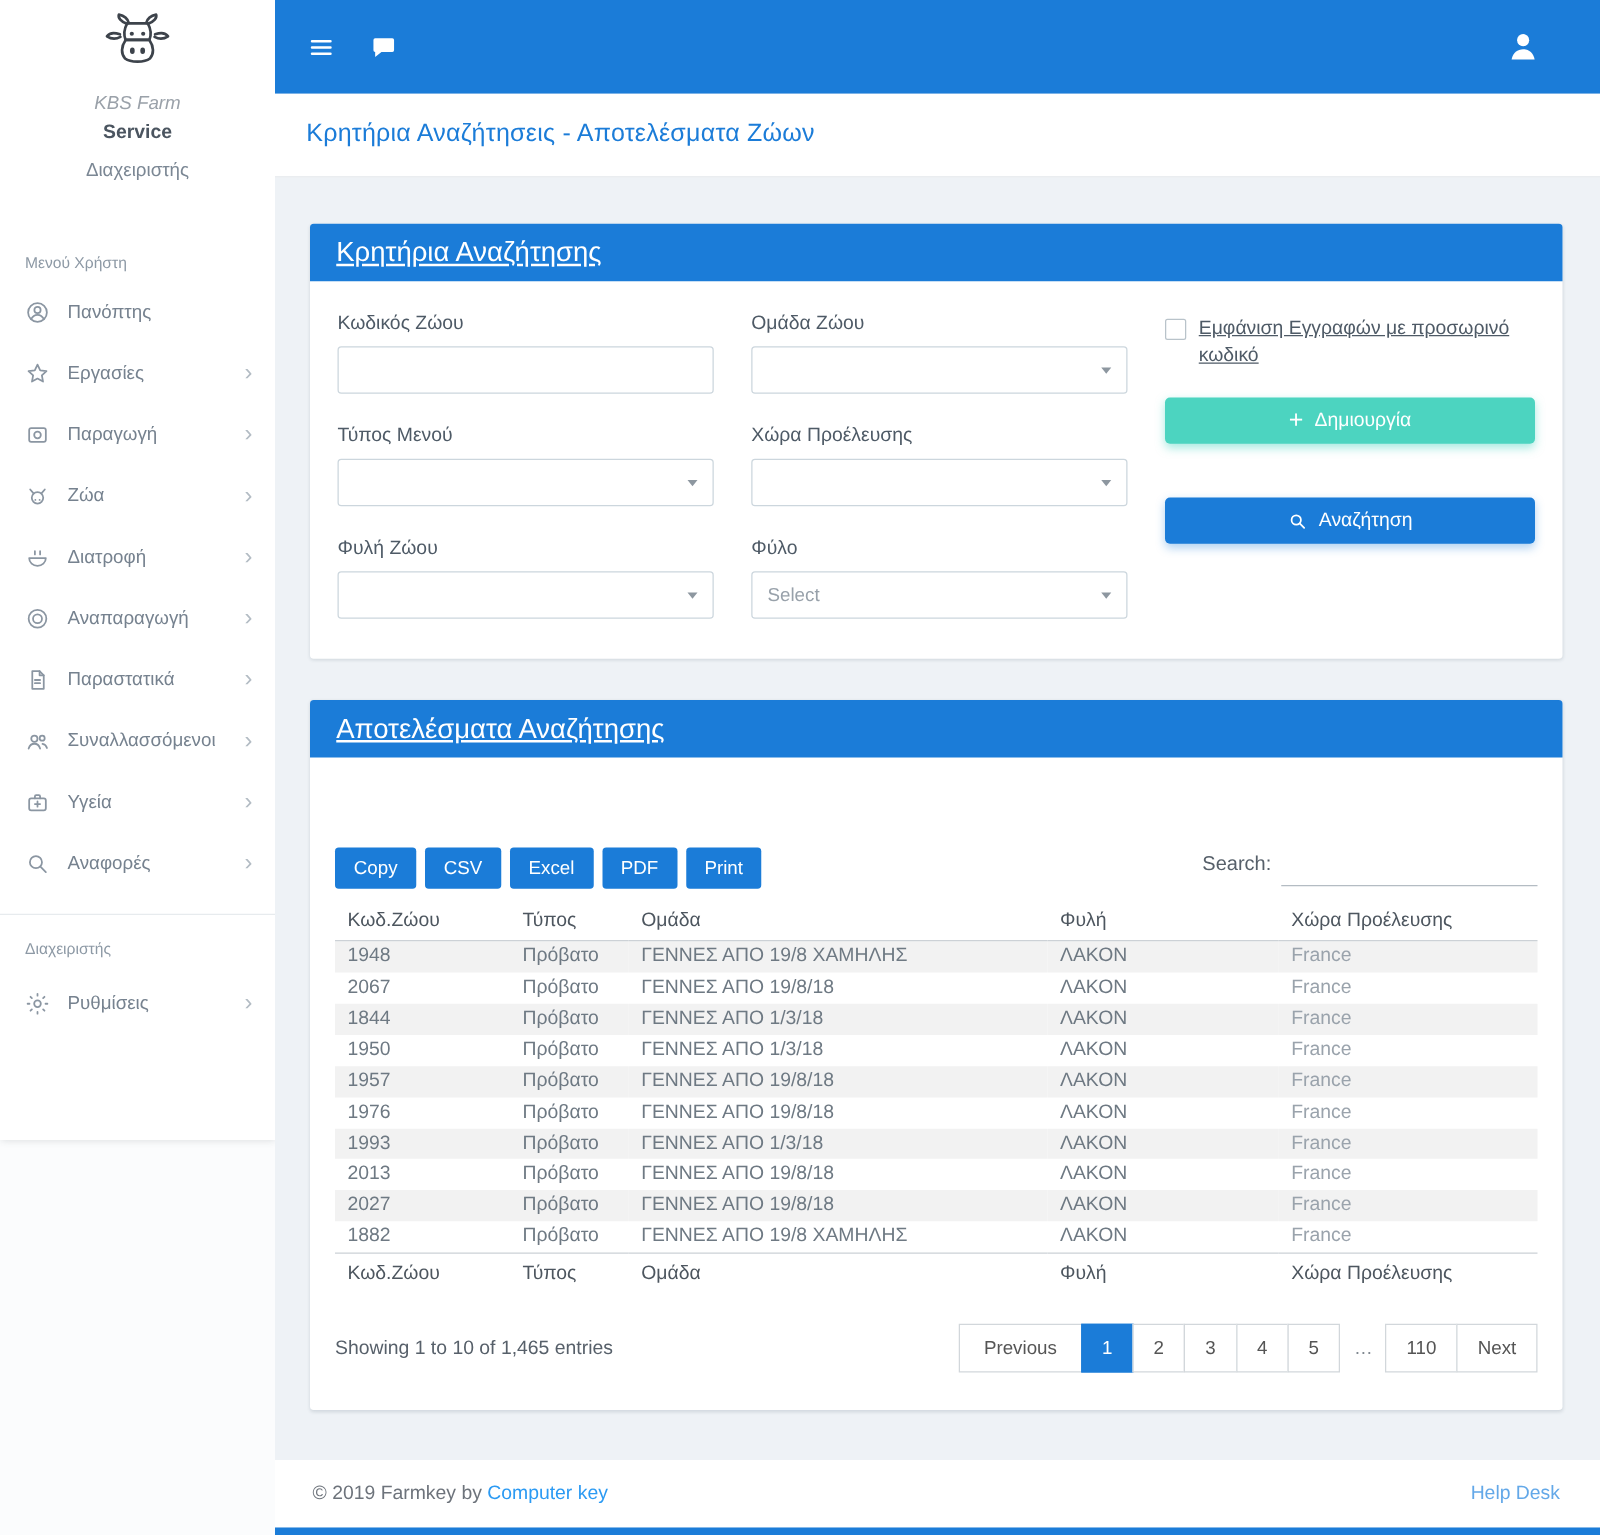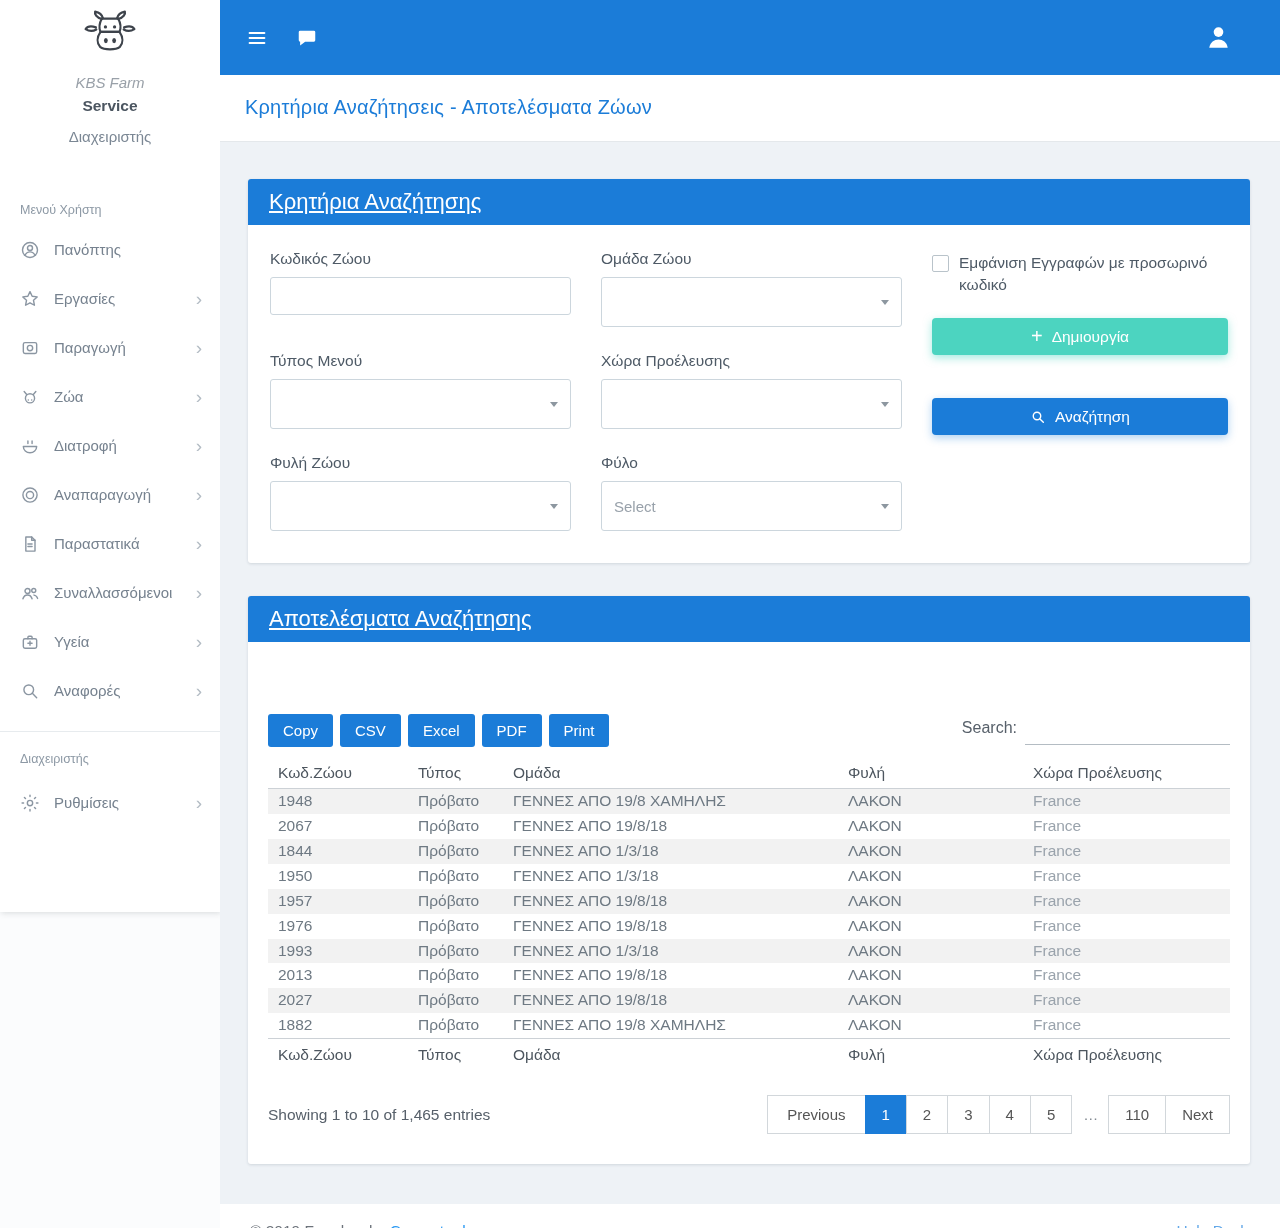--- a/index.html
+++ b/index.html
@@ -48,28 +48,28 @@
   .content{flex:1;padding:37px 30px 40px 28px;}
   .card{background:#fff;border-radius:3px;box-shadow:0 1px 3px rgba(30,50,70,.14);}
   .card+.card{margin-top:33px;}
   .card-header{background:var(--blue);color:#ffffff;font-size:22px;padding:10px 21px;border-radius:3px 3px 0 0;text-decoration:underline;}
 
   
   .criteria-body{display:flex;gap:30px;padding:25px 22px 32px;}
   .criteria-fields{flex:1;display:grid;grid-template-columns:1fr 1fr;column-gap:30px;row-gap:25px;align-content:start;}
   .f-label{display:block;margin-bottom:9px;color:#4e5a66;font-size:15.5px;}
   .f-input{width:100%;height:38px;border:1px solid #ccd6dd;border-radius:3px;padding:0 12px;font-size:15px;color:#555;font-family:inherit;outline:none;background:#fff;}
-  .f-select{width:100%;height:50px;border:1px solid #ccd6dd;border-radius:3px;padding:0 12px;display:flex;align-items:center;justify-content:space-between;cursor:pointer;background:#fff;}
+  .f-select{width:100%;height:38px;border:1px solid #ccd6dd;border-radius:3px;padding:0 12px;display:flex;align-items:center;justify-content:space-between;cursor:pointer;background:#fff;}
   .sel-val{font-size:15px;color:#555;}
   .sel-val.placeholder{color:#98a1aa;}
   .caret{width:0;height:0;border-left:4.5px solid transparent;border-right:4.5px solid transparent;border-top:5.5px solid #8d97a0;flex:none;}
   .criteria-side{width:296px;flex:none;padding-top:2px;}
   .chk-row{display:flex;align-items:flex-start;gap:10px;cursor:pointer;}
   .chk{width:17px;height:17px;border:1px solid #b9c3ca;border-radius:2px;background:#fff;flex:none;margin-top:3px;}
-  .chk-label{color:#4e5a66;font-size:15.5px;line-height:1.4;}
+  .chk-label{color:#4e5a66;font-size:15.5px;line-height:1.4;text-decoration:underline;}
   .btn{width:100%;height:37px;border:none;border-radius:4px;color:#fff;font-size:15.5px;display:flex;align-items:center;justify-content:center;gap:9px;cursor:pointer;font-family:inherit;}
   .btn-teal{background:var(--teal);margin-top:23px;box-shadow:0 3px 8px rgba(77,213,195,.5);}
   .btn-blue{background:var(--blue);margin-top:43px;box-shadow:0 3px 8px rgba(27,124,216,.35);}
   .plus{font-size:20px;font-weight:300;line-height:1;margin-top:-2px;}
   .btn .icon-wrap{width:16px;height:16px;color:#fff;}
 
   
   .results-body{padding:20px 20px 30px;}
   .toolbar{display:flex;justify-content:space-between;align-items:flex-end;margin-top:52px;}
   .export-group{display:flex;gap:7px;}

